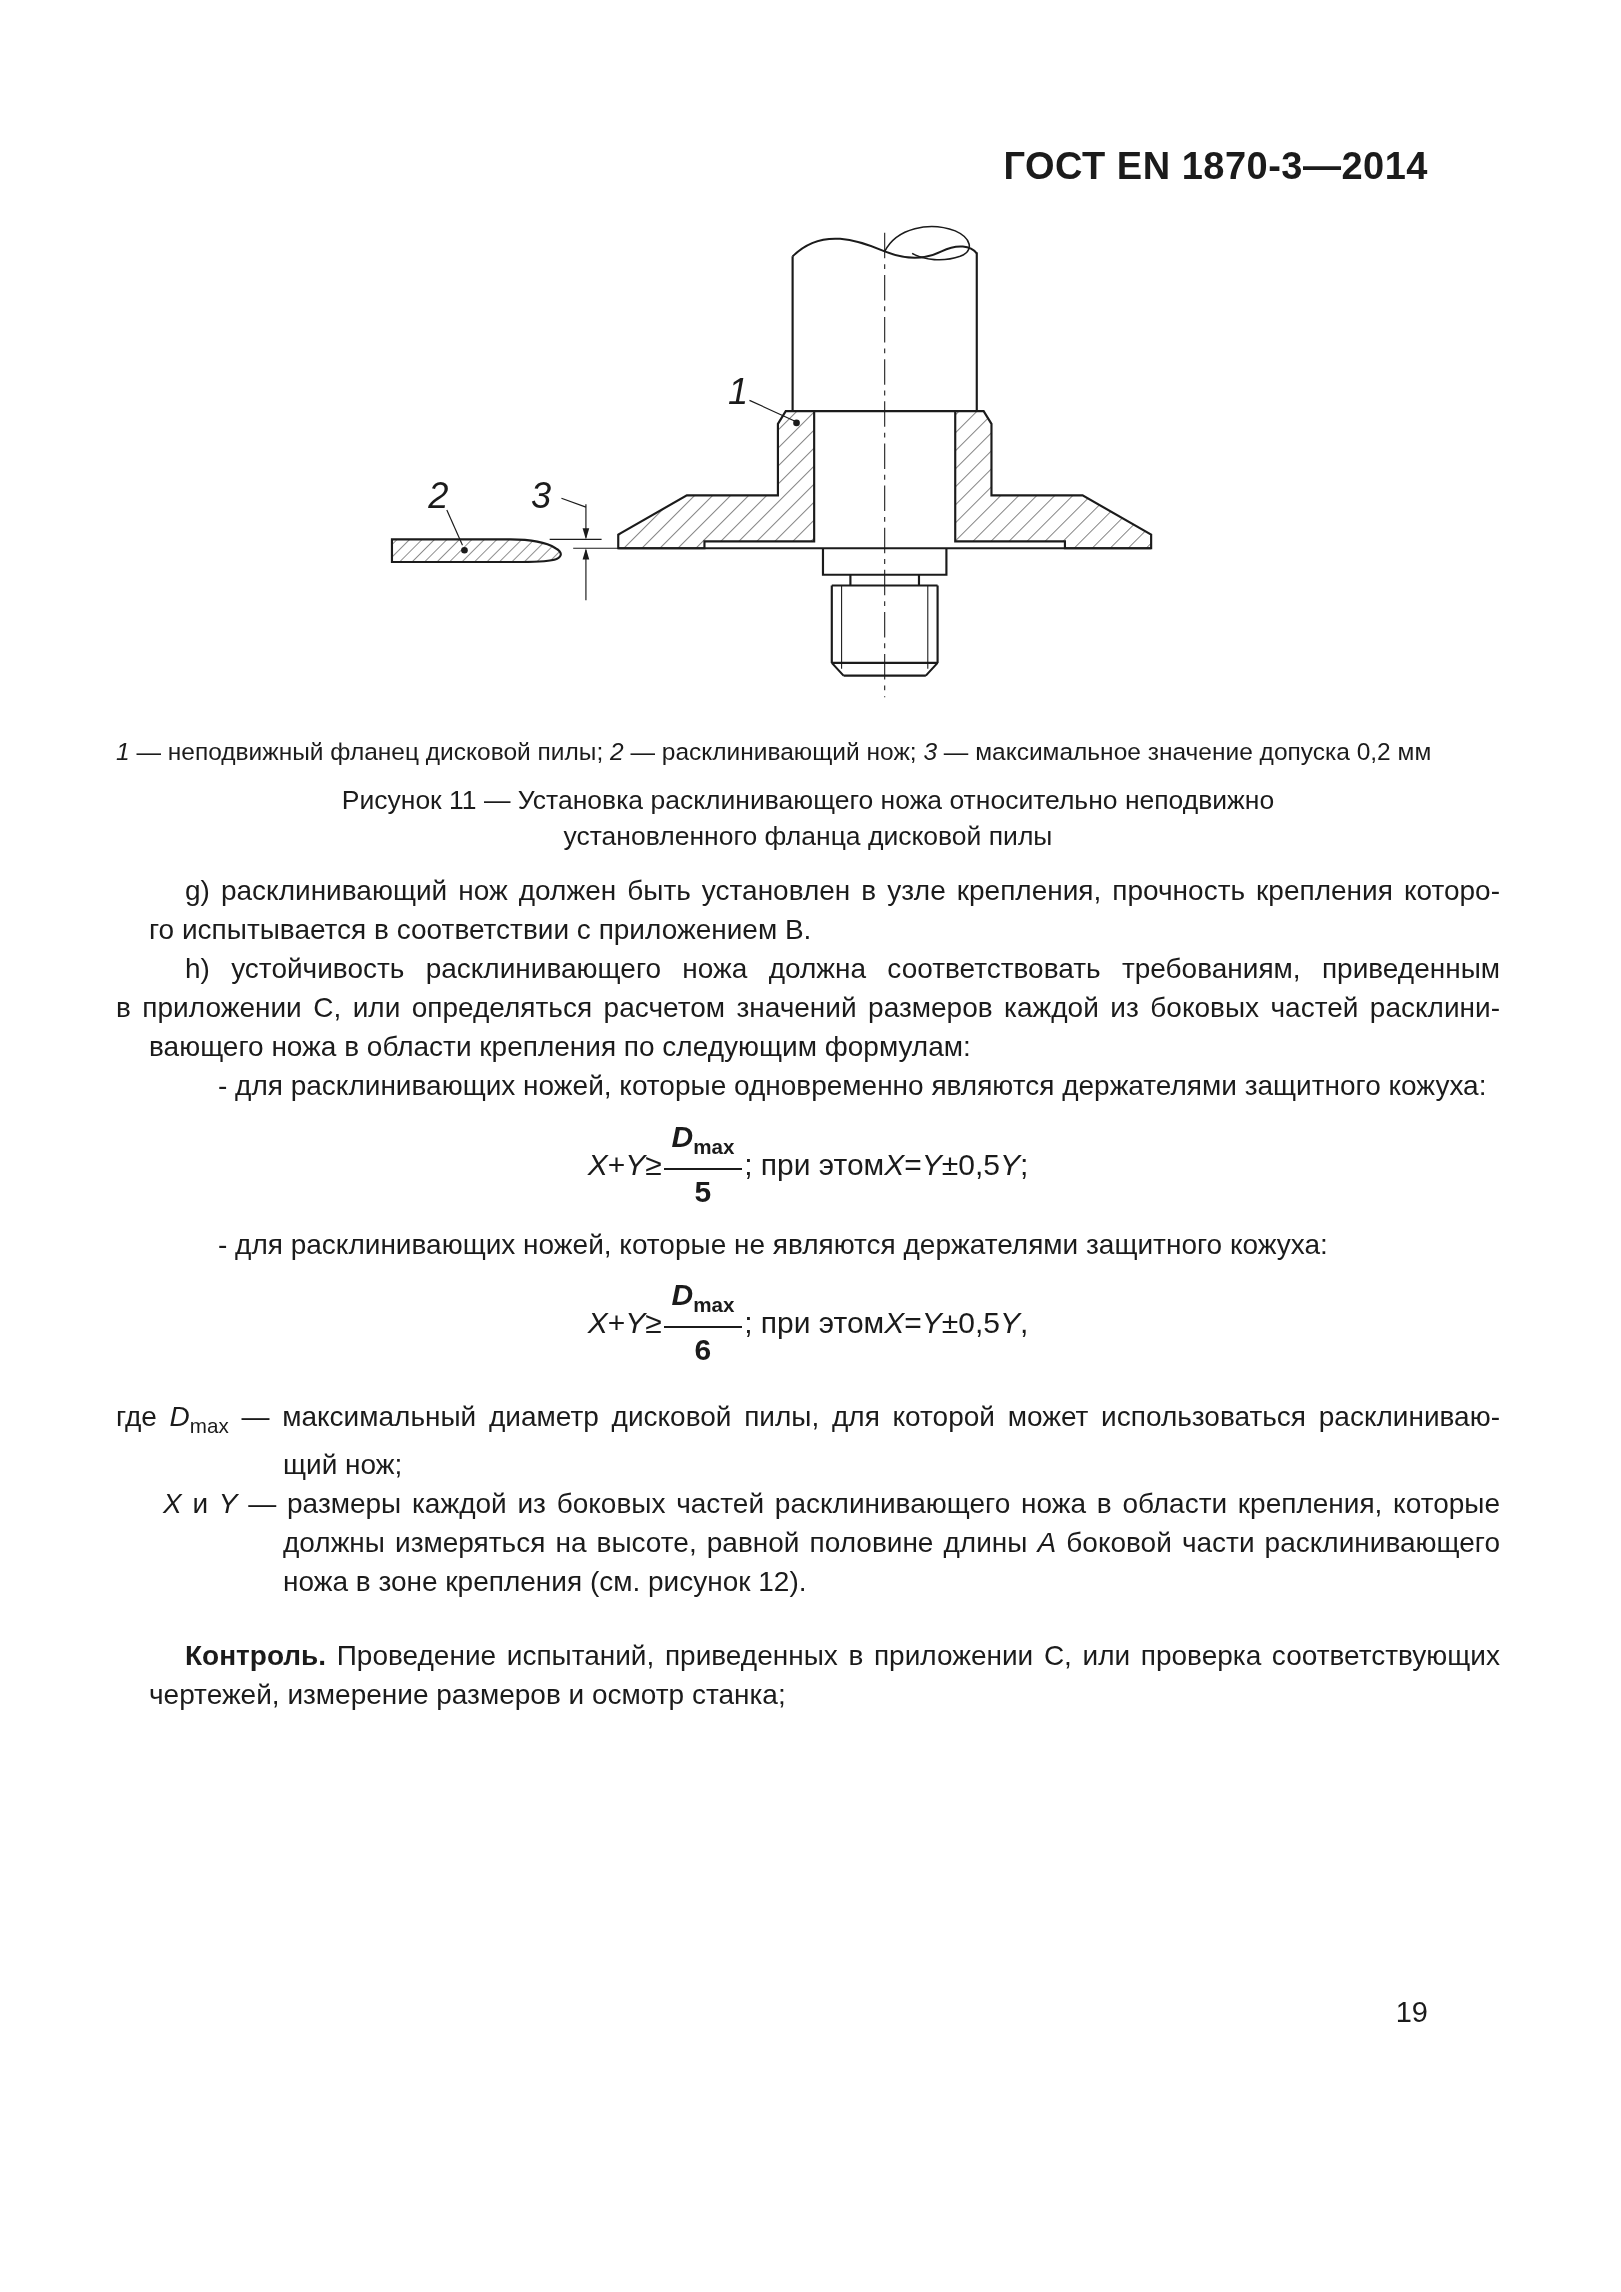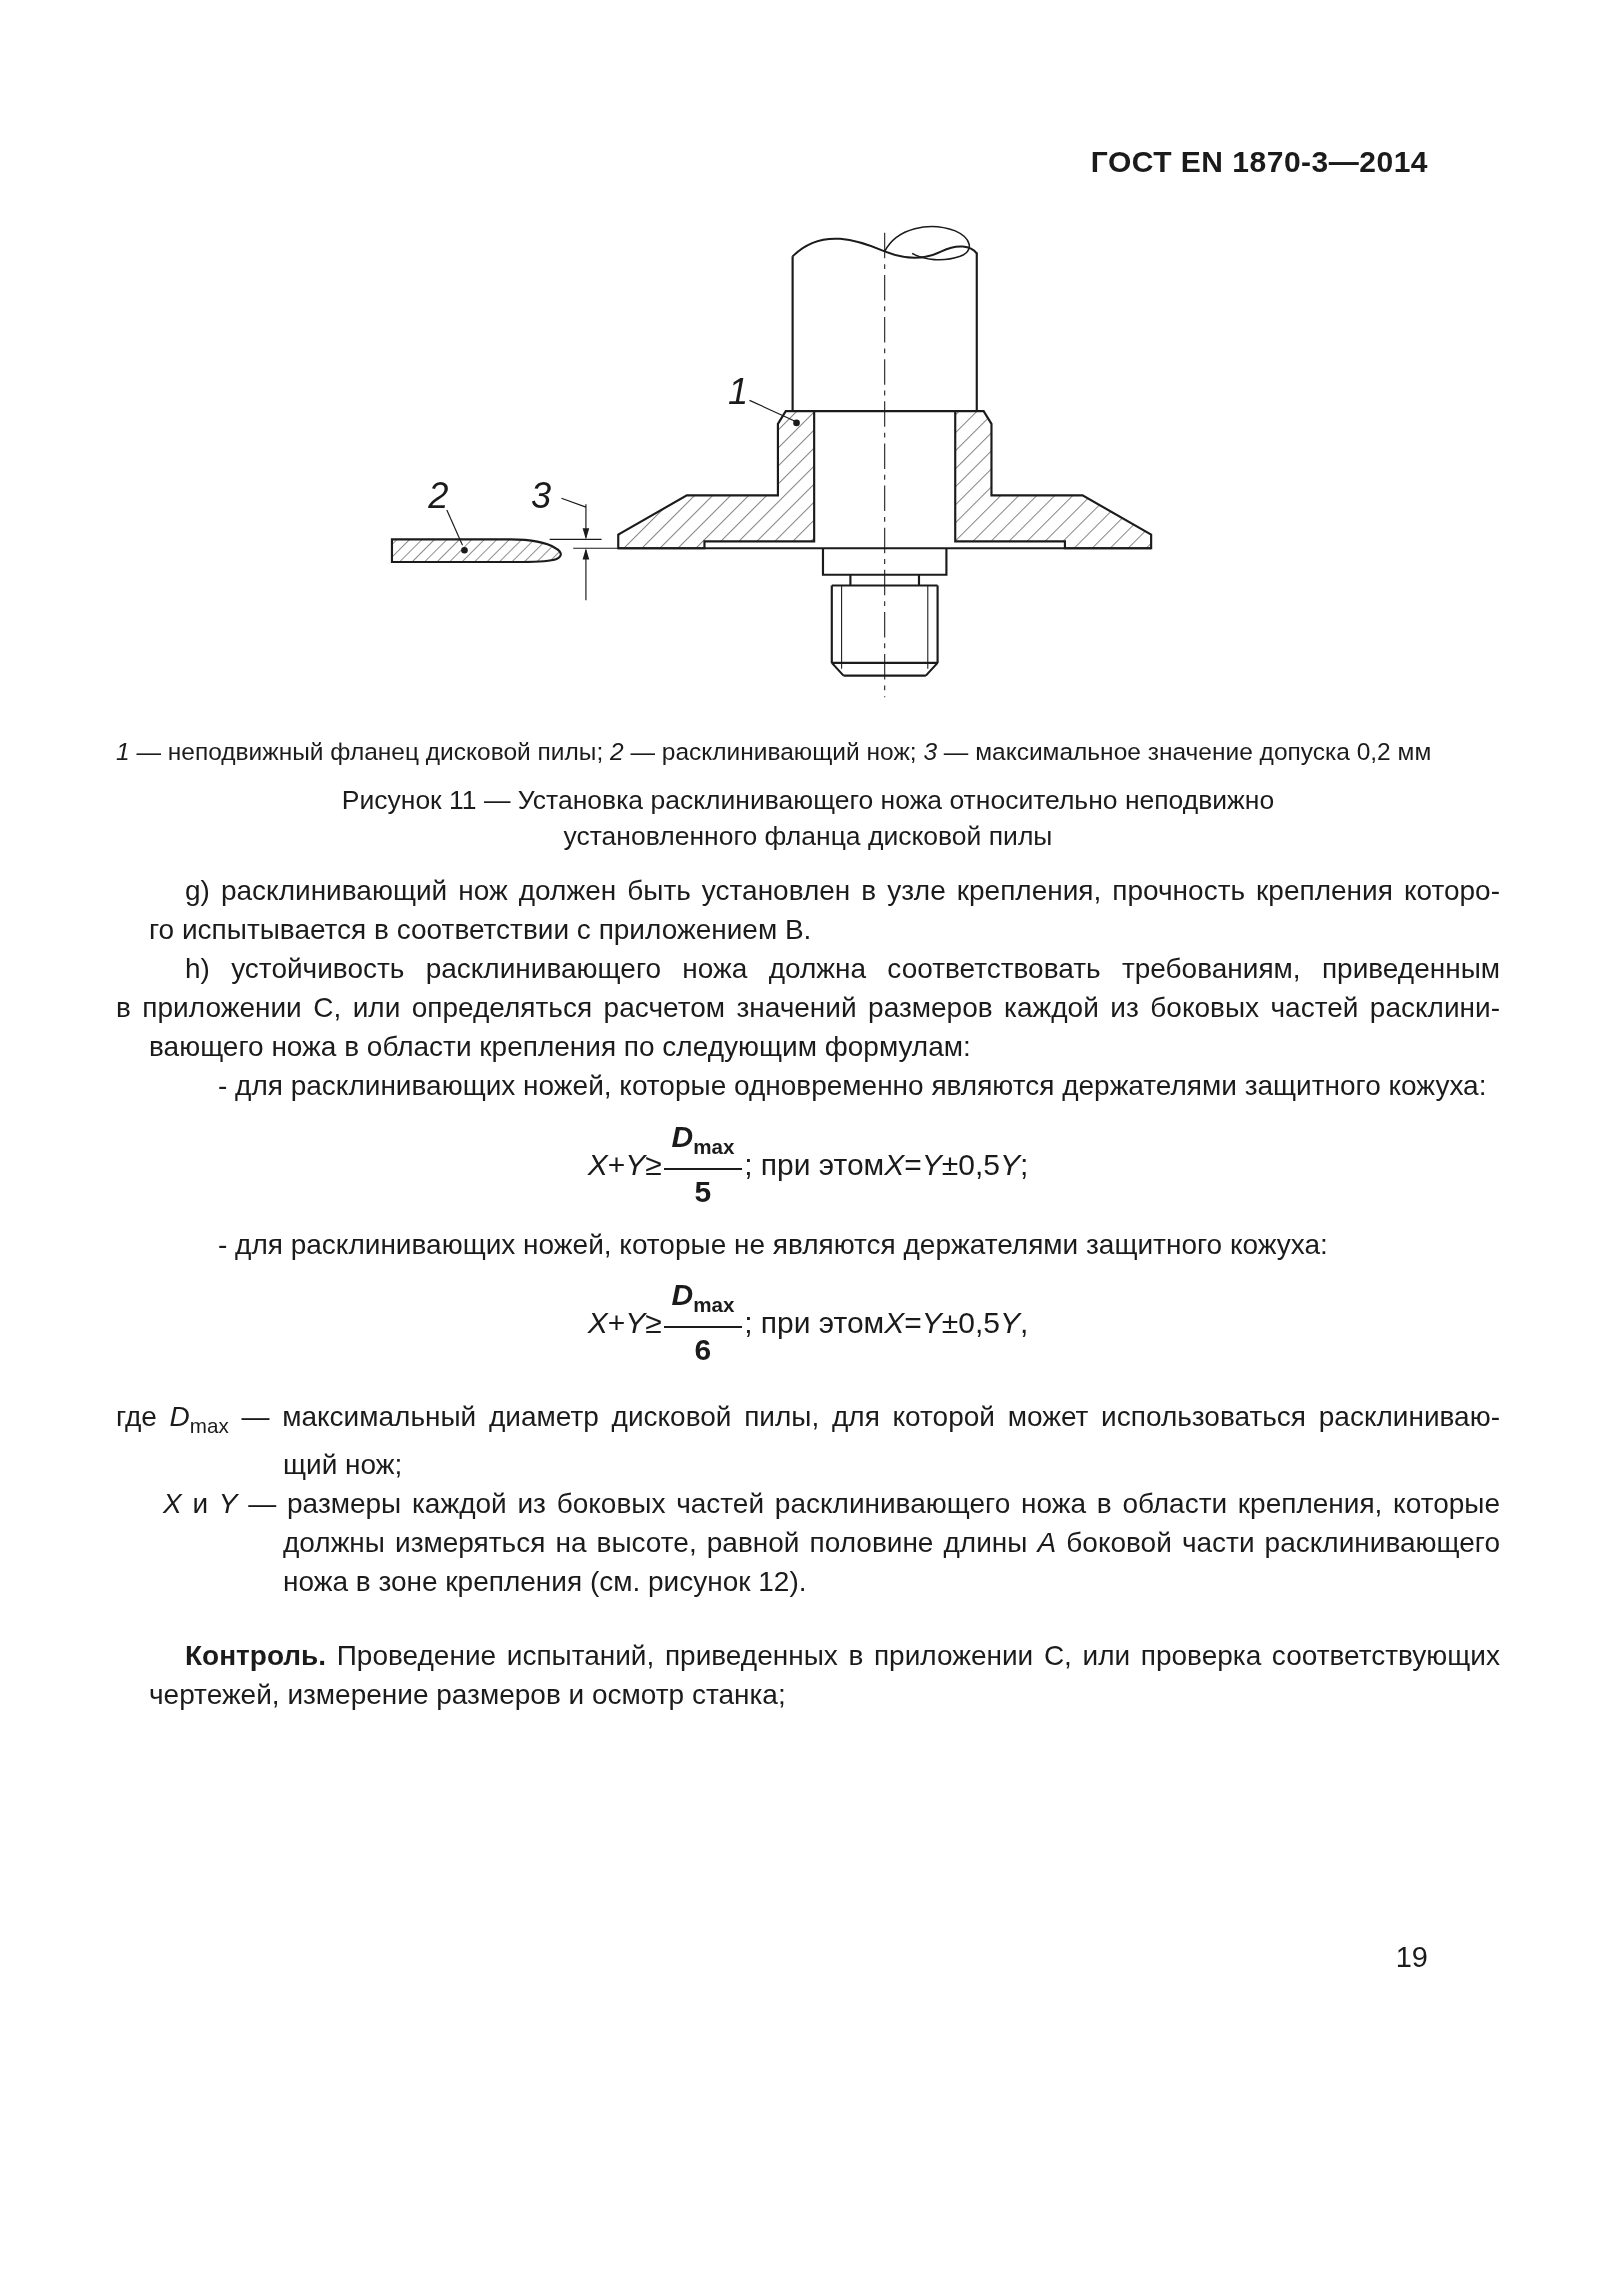--- a/index.html
+++ b/index.html
@@ -8,21 +8,21 @@
     position:relative;
     width:1621px; height:2293px;
     background:#ffffff;
     font-family:"Liberation Sans", sans-serif;
     color:#1b1b1b;
     overflow:hidden;
     margin:0 auto;
   }
   .doc-header {
     position:absolute; top:145px; right:193px;
-    font-size:30px; font-weight:bold; letter-spacing:0.5px;
+    font-size:38px; font-weight:bold; letter-spacing:0.5px;
   }
   .content {
     position:absolute; top:225px; left:116px; width:1384px;
   }
   .figure-area { position:relative; height:506px; }
   .figure-svg { position:absolute; left:105px; top:0; }
 
   .legend {
     margin-top:7.8px; text-align:left;
     font-size:24.5px; line-height:25.5px;
@@ -53,21 +53,21 @@
   .frac-den { padding-top:3.9px; }
   sub.sm { font-size:20.6px; }
 
   .where-block { margin-top:30px; font-size:28px; line-height:39px; }
   .w-cont { margin-left:167px; }
   .w-xy { margin-left:47px; }
 
   .ctrl2 { margin-top:35px; }
 
   .page-number {
-    position:absolute; top:1941px; right:193px; font-size:29px;
+    position:absolute; top:1996px; right:193px; font-size:29px;
   }
 </style>
 </head>
 <body>
 
 <div class="page">
 
   <div class="doc-header">ГОСТ EN 1870-3—2014</div>
 
   <div class="content">

